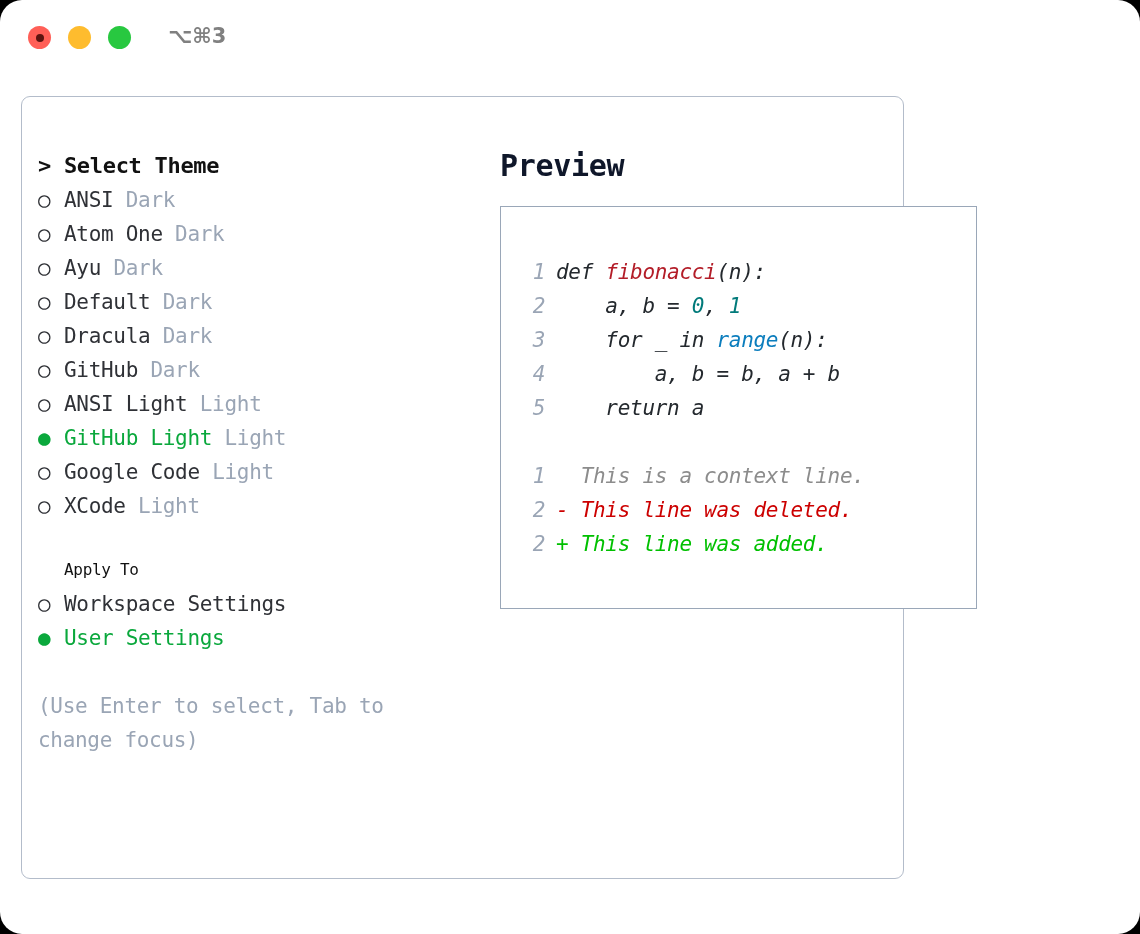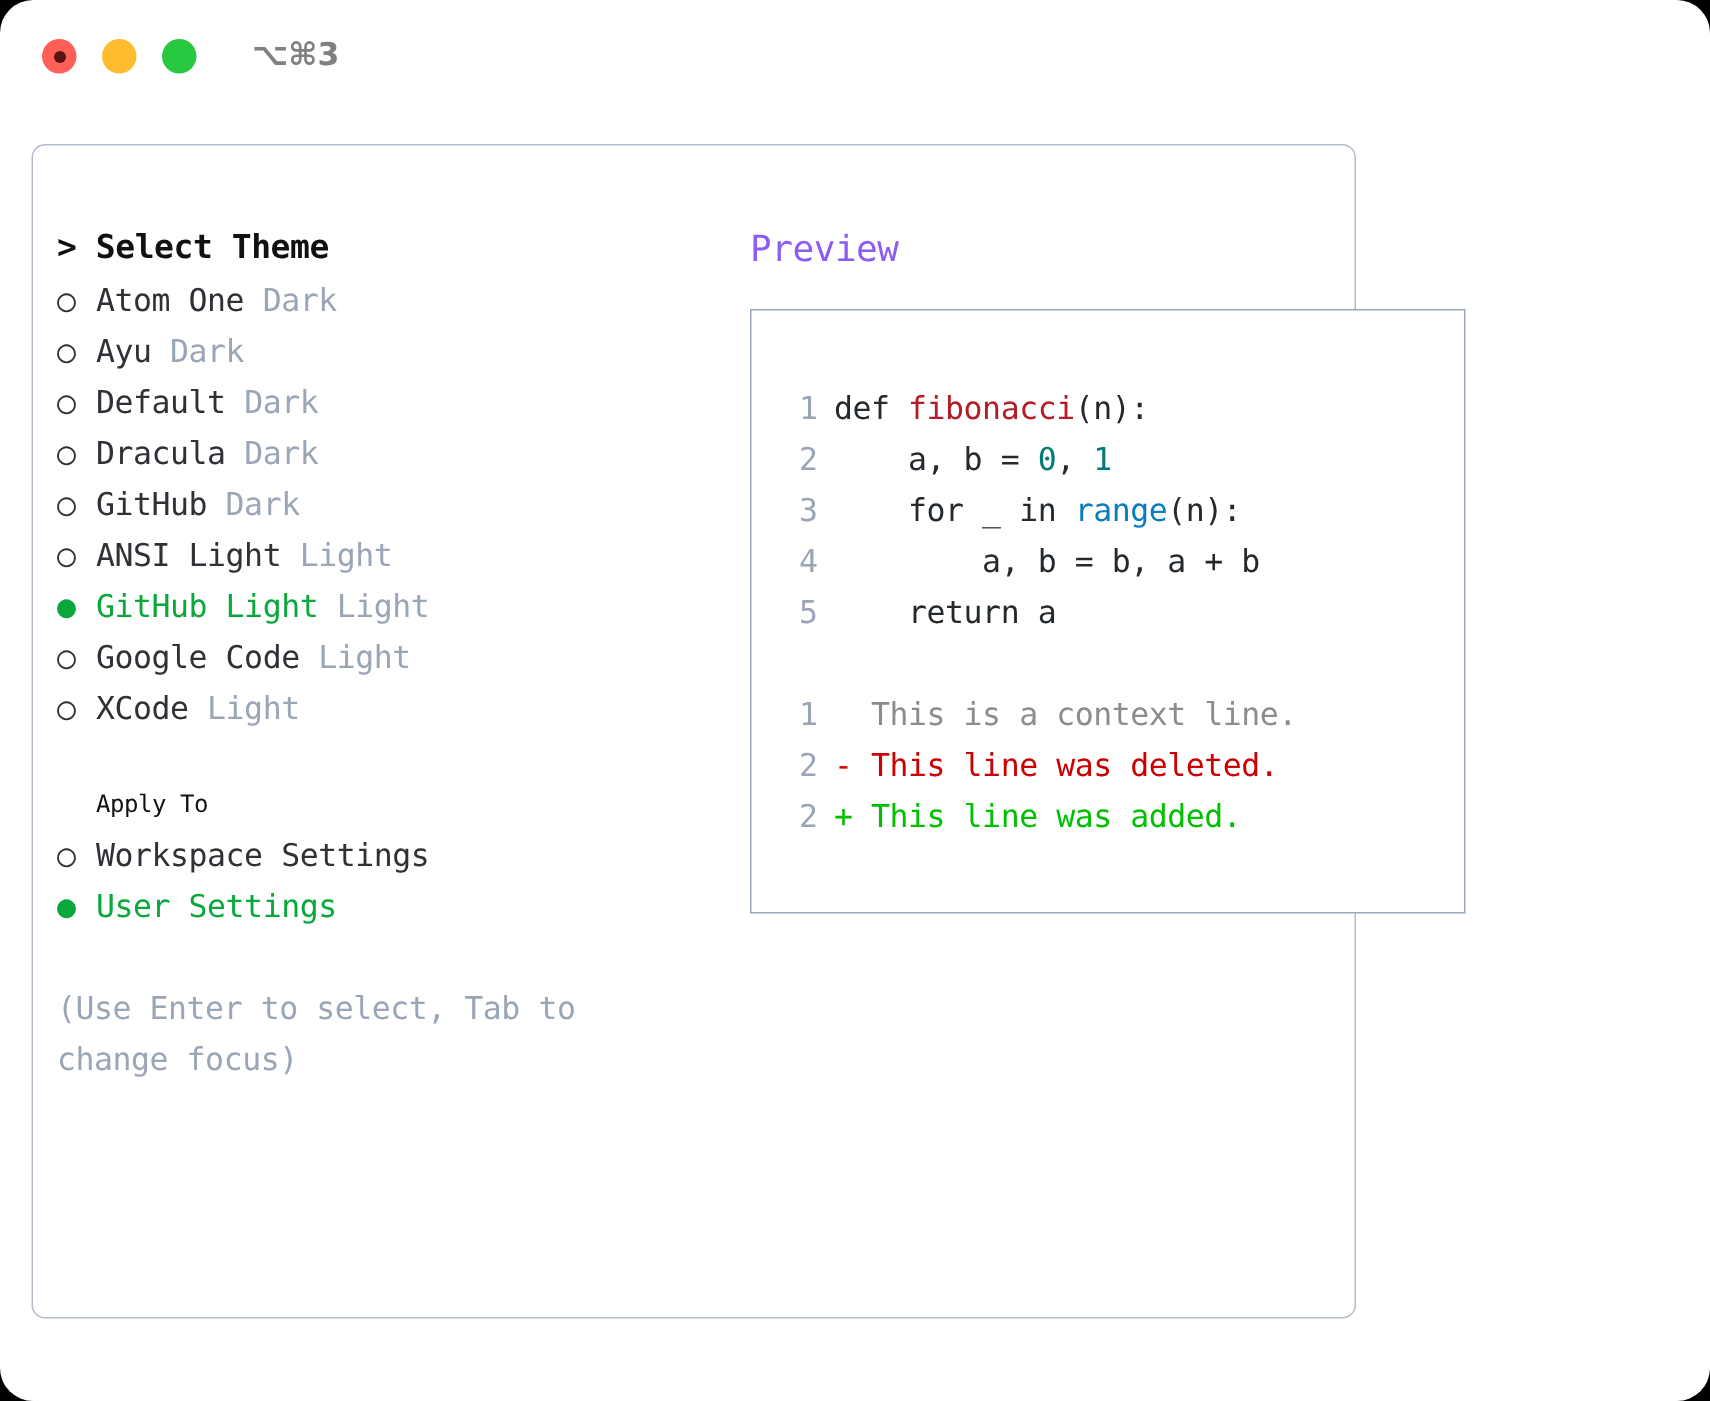--- a/index.html
+++ b/index.html
@@ -143,23 +143,23 @@
   }
 
   
   .right-col {
     position: absolute;
     left: 478px;
     top: 52px;
     width: 500px;
   }
   .preview-head {
-    font-size: 24px;
-    font-weight: normal;
-    color: #8b5cf6;
+    font-size: 30px;
+    font-weight: bold;
+    color: #0f172a;
     letter-spacing: -0.3px;
     height: 34px;
     line-height: 34px;
     white-space: pre;
   }
   .preview-box {
     margin-top: 23px;
     width: 477px;
     height: 403px;
     border: 1.5px solid #9aa7b8;
@@ -168,20 +168,21 @@
     position: relative;
   }
   .code {
     position: absolute;
     left: 20px;
     top: 48px;
     font-size: 21px;
     line-height: 34px;
     letter-spacing: -0.3px;
     white-space: pre;
+    font-style: italic;
   }
   .code .ln {
     display: inline-block;
     width: 24px;
     text-align: right;
     color: #9aa5b5;
   }
   .code .sp { display: inline-block; width: 11px; }
   .tok-plain { color: #24292e; }
   .tok-fn    { color: #b31d28; }
@@ -204,20 +205,21 @@
       <div class="light green"></div>
     </div>
     <div class="shortcut">⌥⌘3</div>
   </div>
 
   <div class="panel">
 
     <div class="left-col">
       <div class="list-head">&gt; Select Theme</div>
       <div id="theme-list">
+          <div class="row"><span class="marker">○</span><span class="gap"></span><span class="label">ANSI</span><span> </span><span class="suffix">Dark</span></div>
           <div class="row"><span class="marker">○</span><span class="gap"></span><span class="label">Atom One</span><span> </span><span class="suffix">Dark</span></div>
           <div class="row"><span class="marker">○</span><span class="gap"></span><span class="label">Ayu</span><span> </span><span class="suffix">Dark</span></div>
           <div class="row"><span class="marker">○</span><span class="gap"></span><span class="label">Default</span><span> </span><span class="suffix">Dark</span></div>
           <div class="row"><span class="marker">○</span><span class="gap"></span><span class="label">Dracula</span><span> </span><span class="suffix">Dark</span></div>
           <div class="row"><span class="marker">○</span><span class="gap"></span><span class="label">GitHub</span><span> </span><span class="suffix">Dark</span></div>
           <div class="row"><span class="marker">○</span><span class="gap"></span><span class="label">ANSI Light</span><span> </span><span class="suffix">Light</span></div>
           <div class="row selected"><span class="marker">●</span><span class="gap"></span><span class="label">GitHub Light</span><span> </span><span class="suffix">Light</span></div>
           <div class="row"><span class="marker">○</span><span class="gap"></span><span class="label">Google Code</span><span> </span><span class="suffix">Light</span></div>
           <div class="row"><span class="marker">○</span><span class="gap"></span><span class="label">XCode</span><span> </span><span class="suffix">Light</span></div>
         </div>

